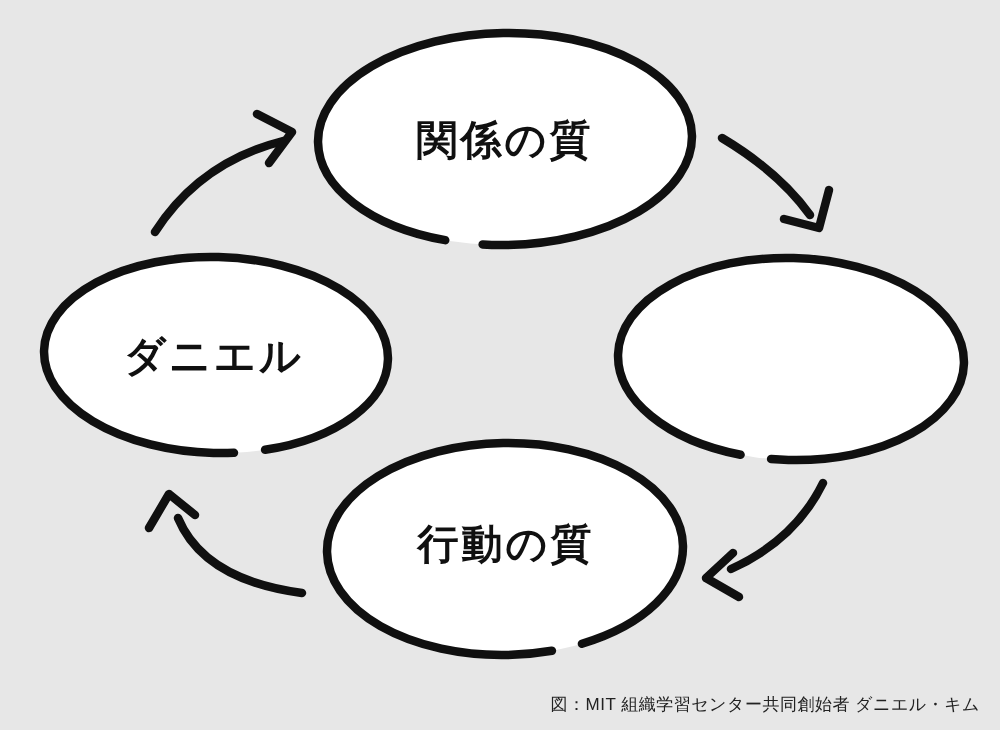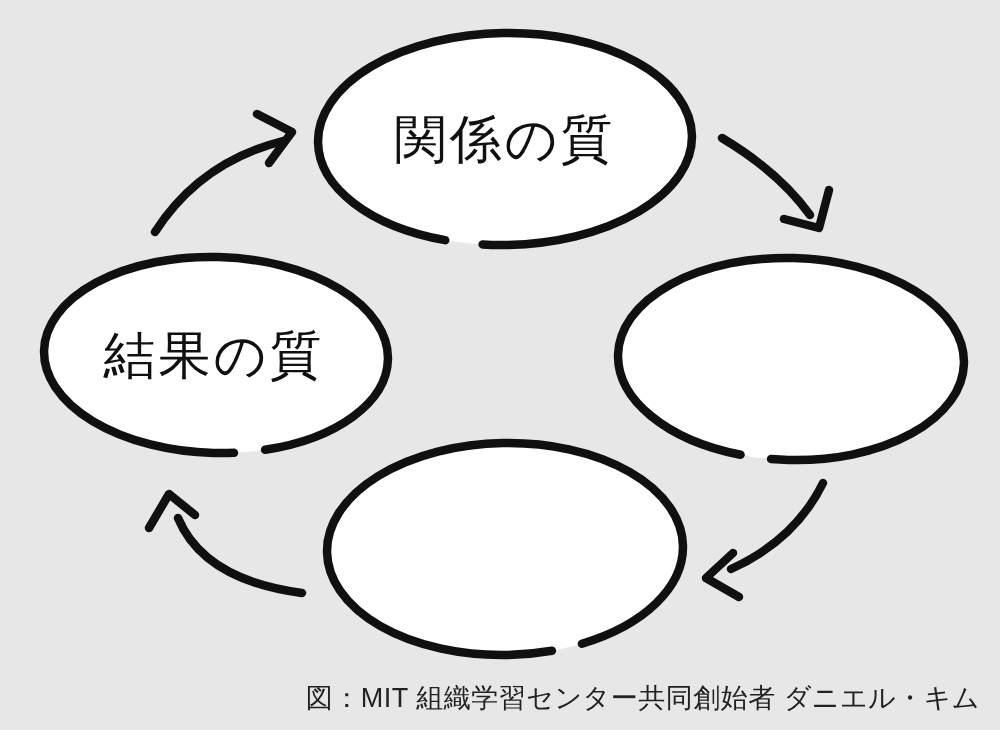--- a/index.html
+++ b/index.html
@@ -39,36 +39,36 @@
     stroke-linecap: round;
     stroke-linejoin: round;
   }
   .node-label {
     position: absolute;
     width: 400px;
     height: 110px;
     display: flex;
     align-items: center;
     justify-content: center;
-    font-size: 52px;
-    font-weight: 400;
+    font-size: 41px;
+    font-weight: 700;
     letter-spacing: 3px;
     color: var(--ink);
     white-space: nowrap;
     pointer-events: none;
   }
   .node-label.pos-top    { left: 305px; top:  85px; }
   .node-label.pos-right  { left: 593px; top: 303px; }
   .node-label.pos-bottom { left: 306px; top: 489px; }
   .node-label.pos-left   { left:  14px; top: 301px; }
   .caption {
     position: absolute;
     right: 20px;
     bottom: 14px;
-    font-size: 27px;
+    font-size: 17px;
     letter-spacing: 0.5px;
     color: var(--caption-text);
     white-space: nowrap;
   }
 </style>
 </head>
 <body>
 
 <div class="stage">
 
@@ -93,18 +93,19 @@
     </g>
     <g>
       <path class="arrow" d="M 302 593 Q 204 580 178 518"></path>
       <path class="arrow" d="M 149 528 L 169 494 L 195 515"></path>
     </g>
   </svg>
 
   <div class="node-label pos-top">関係の質</div>
 
 
+  <div class="node-label pos-bottom">行動の質</div>
 
-  <div class="node-label pos-left">結果の質</div>
+  <div class="node-label pos-left">ダニエル</div>
 
   <div class="caption">図：MIT 組織学習センター共同創始者 ダニエル・キム</div>
 
 </div>
 
 </body></html>

